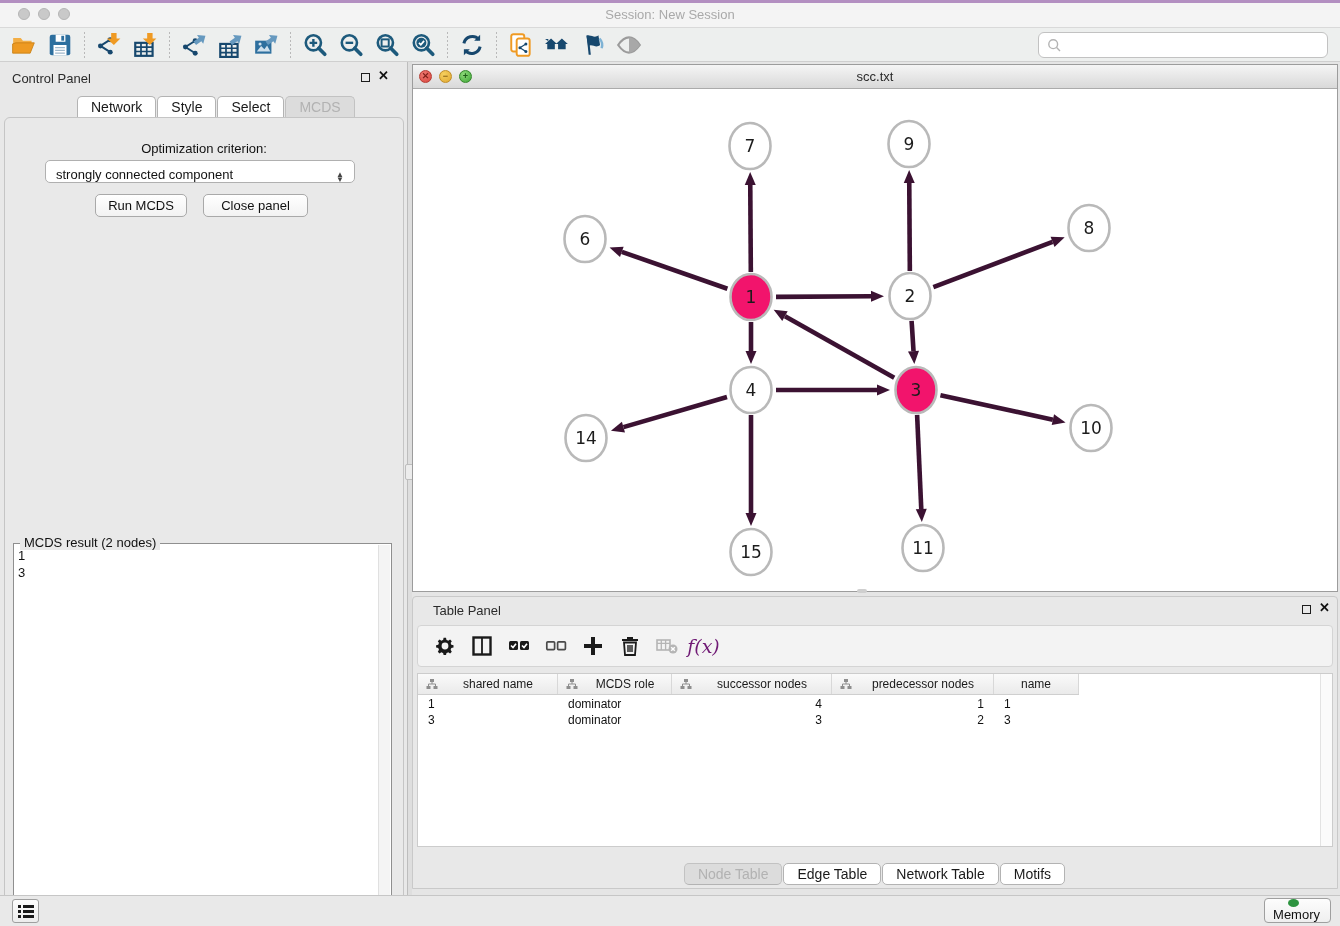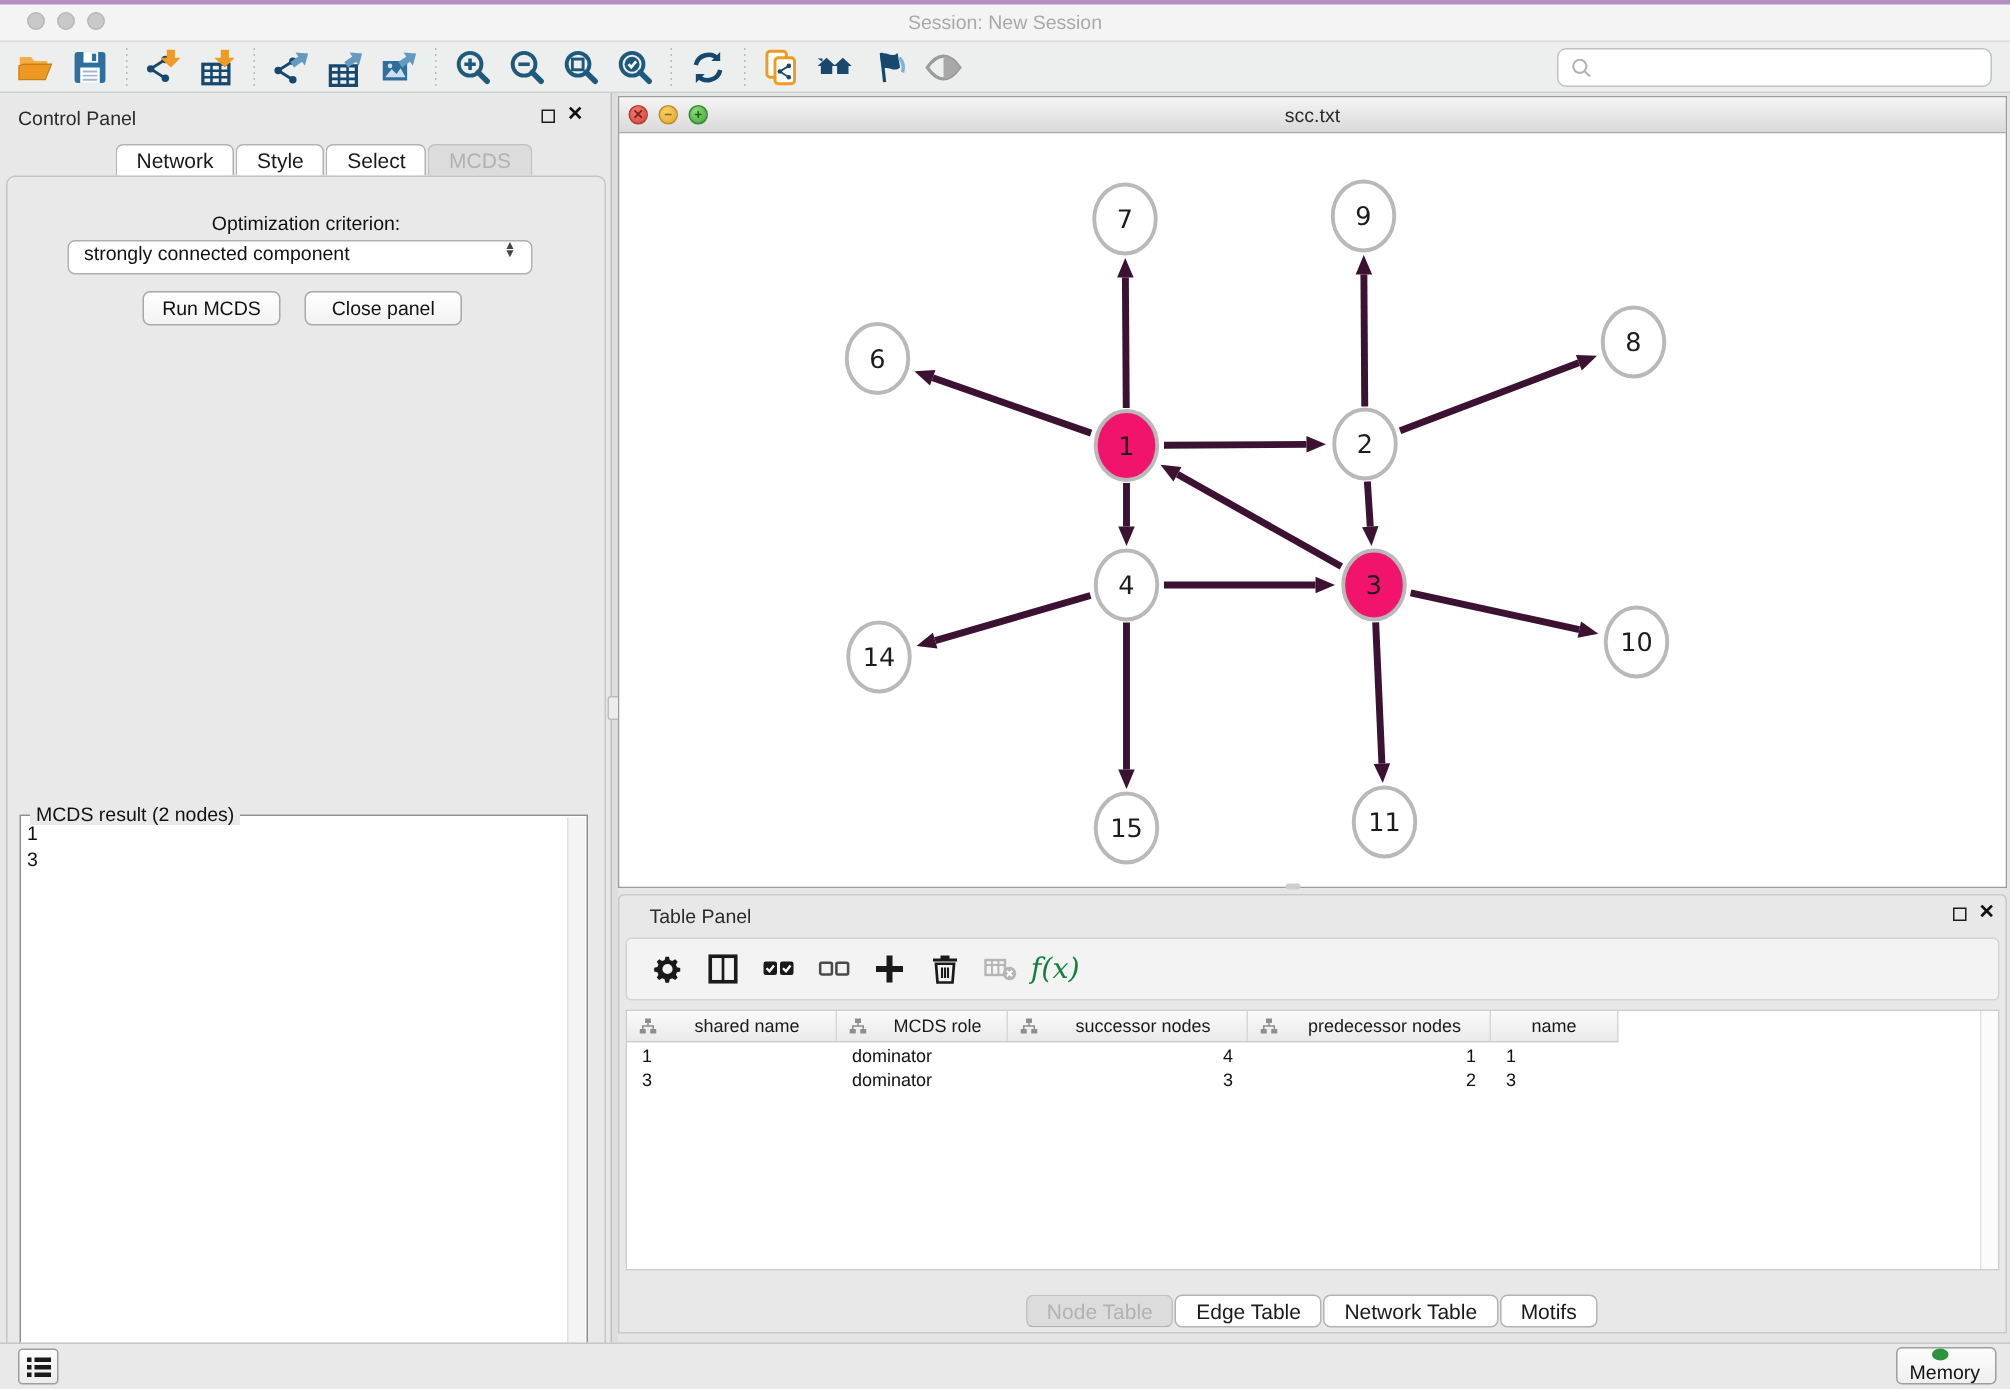--- a/index.html
+++ b/index.html
@@ -26,21 +26,21 @@
   
   #control-panel { left:0; top:62px; width:408px; height:833px; background:#e8e8e8; border-right:1px solid #bdbdbd; }
   .panel-header { position:absolute; left:12px; top:9px; font-size:13px; color:#2a2a2a; }
   .mini-max { position:absolute; top:11px; width:9px; height:9px; border:1.6px solid #1c1c1c; }
   .mini-close { position:absolute; top:7px; font-size:13px; font-weight:bold; color:#111; line-height:14px; }
   .tabrow { position:absolute; display:flex; }
   .tab { height:21px; padding:0 13px; font-size:14px; color:#1a1a1a; background:#fff; border:1px solid #b3b3b3; border-bottom:none; border-radius:5px 5px 0 0; display:flex; align-items:center; margin-right:1px; }
   .tab.selected { background:#dcdcdc; color:#b2b2b2; border-color:#c2c2c2; }
   #cp-content { position:absolute; left:4px; top:55px; width:400px; height:827px; background:#e9e9e9; border:1px solid #c5c5c5; border-radius:6px 6px 0 0; }
   #opt-label { position:absolute; top:23px; width:100%; text-align:center; font-size:13px; color:#111; }
-  #criterion { position:absolute; left:40px; top:42px; width:310px; height:23px; background:#fff; border:1px solid #b0b0b0; border-radius:5px; display:flex; align-items:flex-start; font-size:13px; color:#111; padding:0 10px; }
+  #criterion { position:absolute; left:40px; top:42px; width:310px; height:23px; background:#fff; border:1px solid #b0b0b0; border-radius:5px; display:flex; align-items:flex-end; font-size:13px; color:#111; padding:0 10px; }
   #criterion .stepper { margin-left:auto; display:flex; flex-direction:column; line-height:5px; font-size:8px; color:#444; }
   .cp-btn { position:absolute; top:76px; height:23px; background:linear-gradient(#ffffff,#f2f2f2); border:1px solid #a9a9a9; border-radius:5px; font-size:13px; color:#111; display:flex; align-items:center; justify-content:center; }
   #result-box { position:absolute; left:8px; top:425px; width:379px; height:381px; border:1px solid #8f8f8f; background:#fff; }
   #result-legend { position:absolute; left:6px; top:-9px; background:#e9e9e9; padding:0 4px; font-size:13px; color:#111; }
   #result-lines { position:absolute; left:4px; top:3px; font-size:13px; color:#111; line-height:17px; white-space:pre; }
   #result-scroll { position:absolute; right:1px; top:1px; width:12px; height:378px; background:#f4f4f4; border-left:1px solid #e0e0e0; }
 
   
   #splitter { left:408px; top:62px; width:4px; height:833px; background:#dedede; }
   #splitter .grip { position:absolute; left:-3px; top:402px; width:9px; height:16px; background:#ececec; border:1px solid #bdbdbd; border-radius:2px; }
@@ -403,21 +403,21 @@
       </span>
       <span class="tpt-icon">
         <svg width="24" height="24" viewBox="0 0 24 24">
           <rect x="2" y="6" width="13" height="10" fill="none" stroke="#b5b5b5" stroke-width="1.6"></rect>
           <path d="M2 9.3h13M6.3 6v10M10.6 6v10" stroke="#b5b5b5" stroke-width="1.3"></path>
           <circle cx="18" cy="15" r="4.5" fill="#b5b5b5"></circle>
           <path d="M16.2 13.2l3.6 3.6M19.8 13.2l-3.6 3.6" stroke="#fff" stroke-width="1.4"></path>
         </svg>
       </span>
       <span class="tpt-icon">
-        <span style="font-family:'DejaVu Serif',serif;font-style:italic;font-size:19px;color:#15803d;">f(x)</span>
+        <span style="font-family:'DejaVu Serif',serif;font-style:italic;font-size:19px;color:#701a75;">f(x)</span>
       </span>
     </div>
   <div id="tp-table">
     <div id="tp-header">
         <div class="th" style="width: 140px;">
           <svg width="12" height="12" viewBox="0 0 12 12">
             <rect x="4" y="1" width="4" height="3" fill="#8e8e8e"></rect>
             <rect x="0.5" y="8" width="4" height="3" fill="#8e8e8e"></rect>
             <rect x="7.5" y="8" width="4" height="3" fill="#8e8e8e"></rect>
             <path d="M6 4v2M2.5 8V6h7v2" stroke="#8e8e8e" fill="none"></path>

